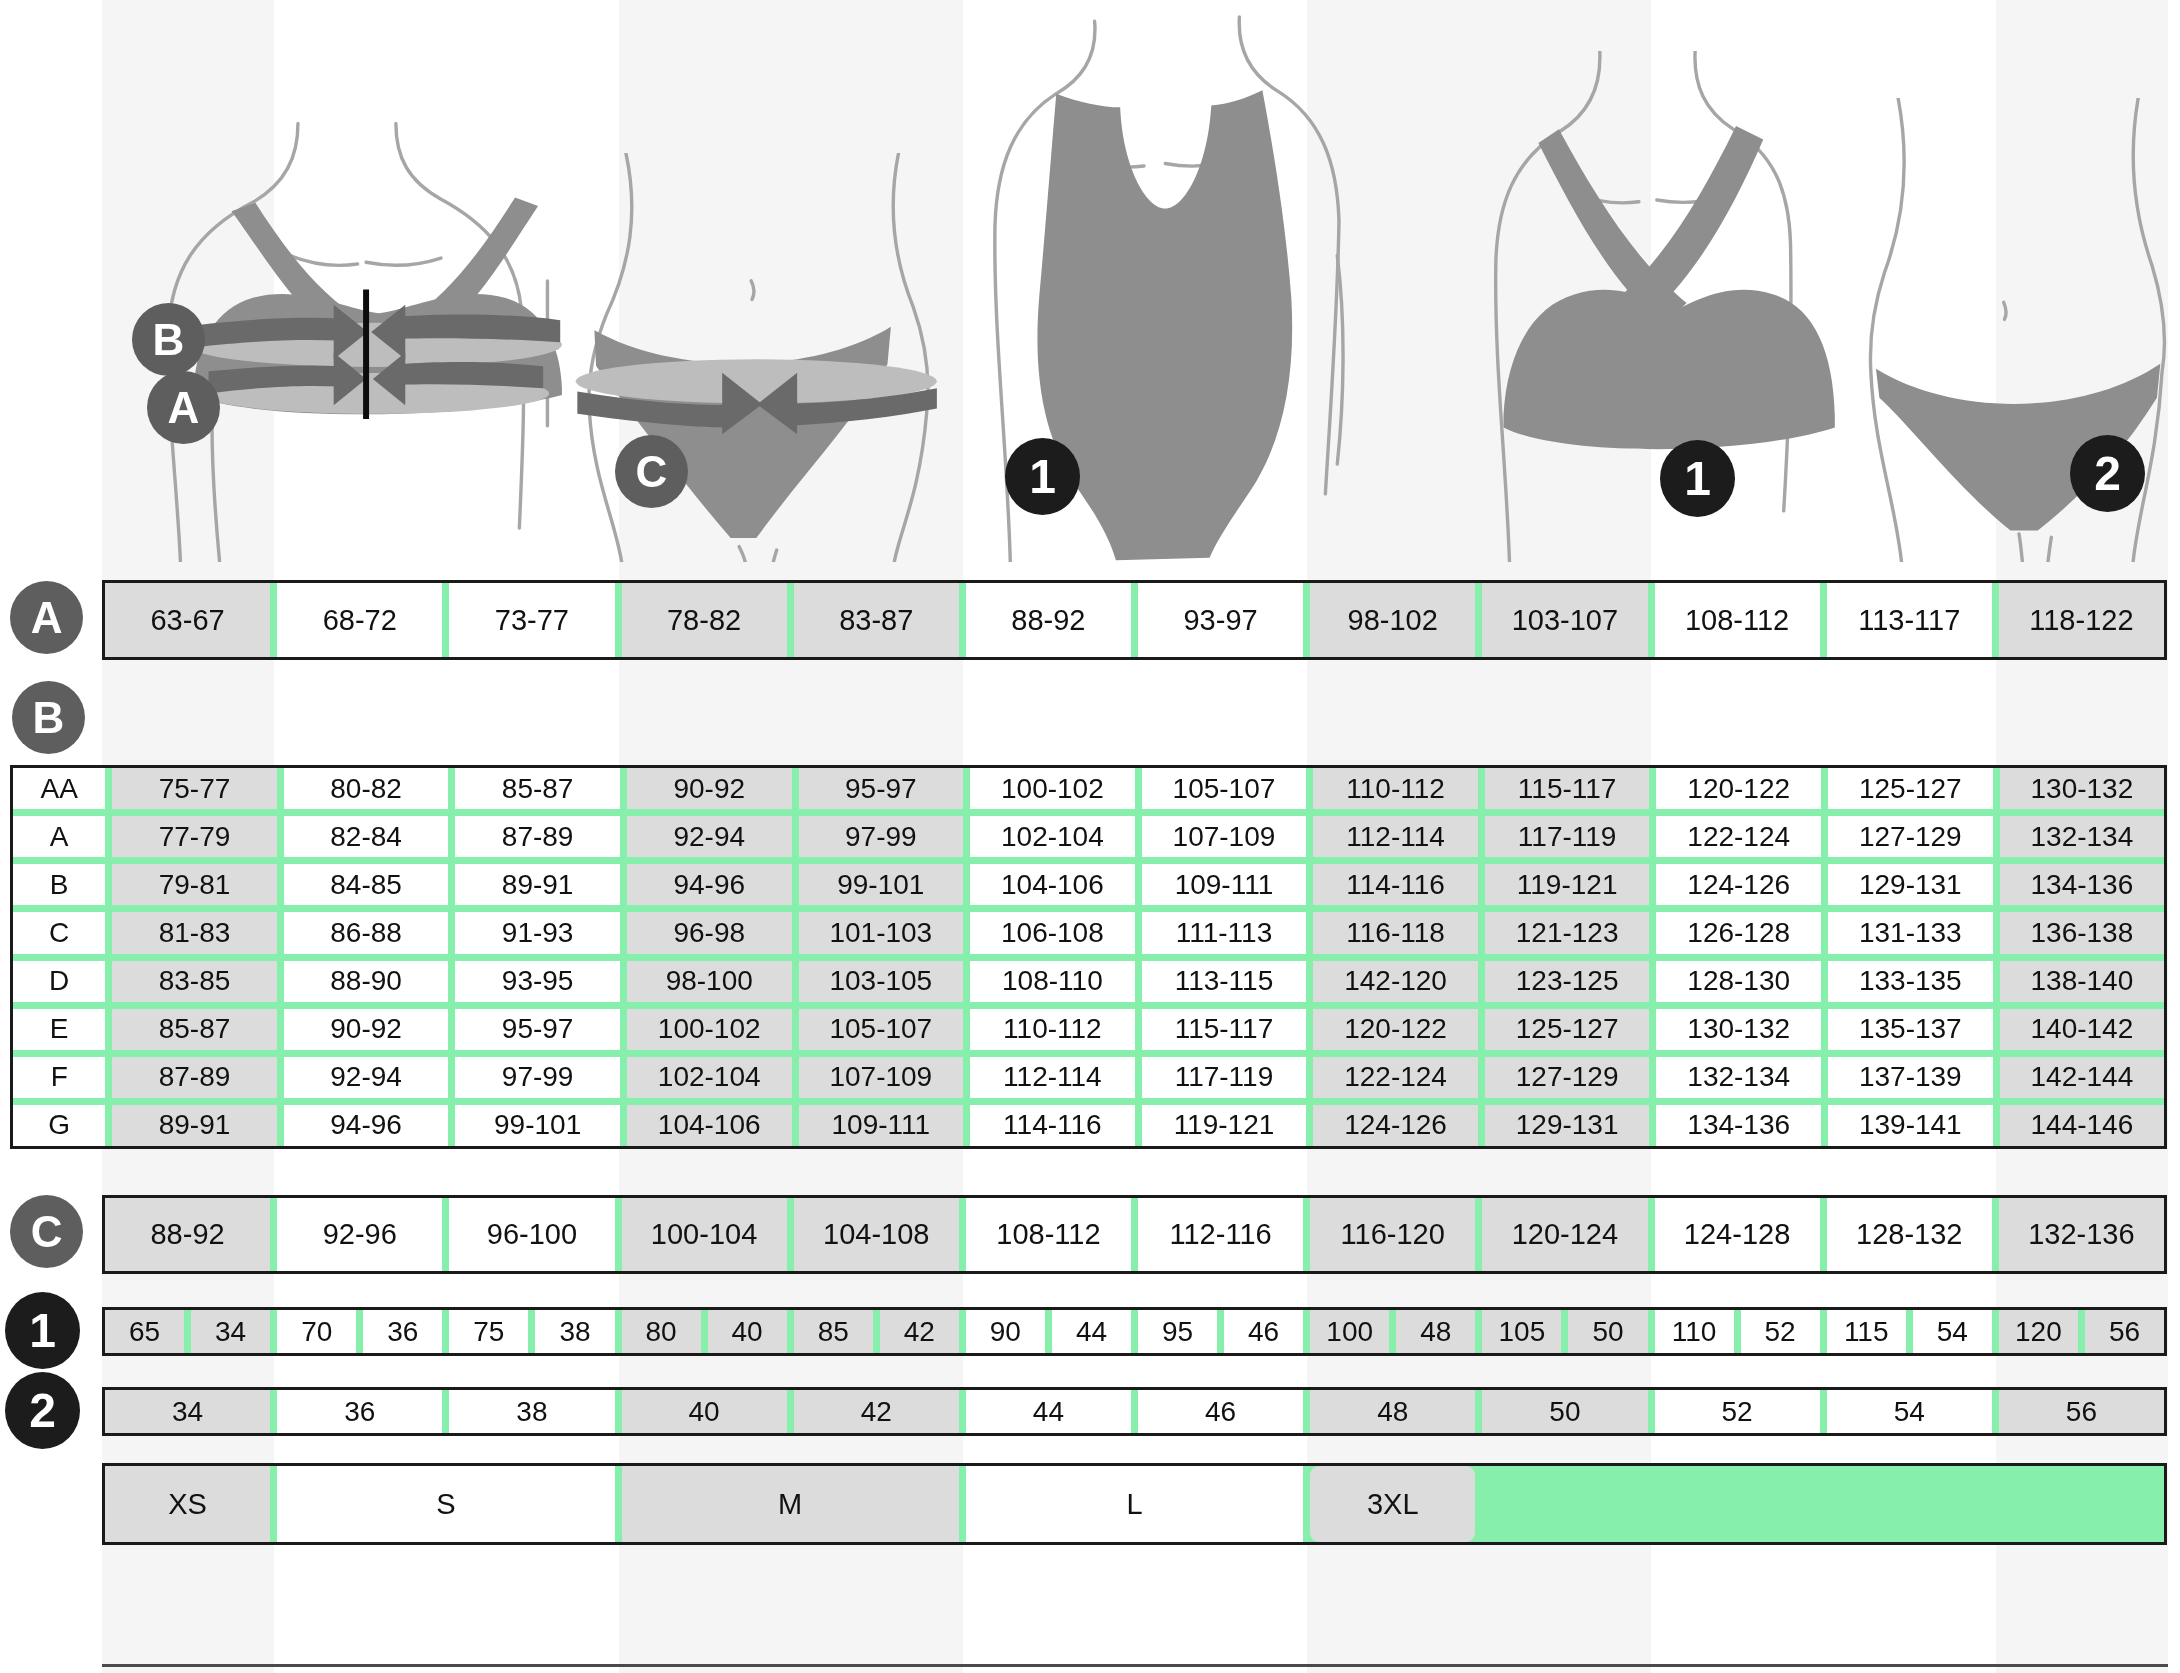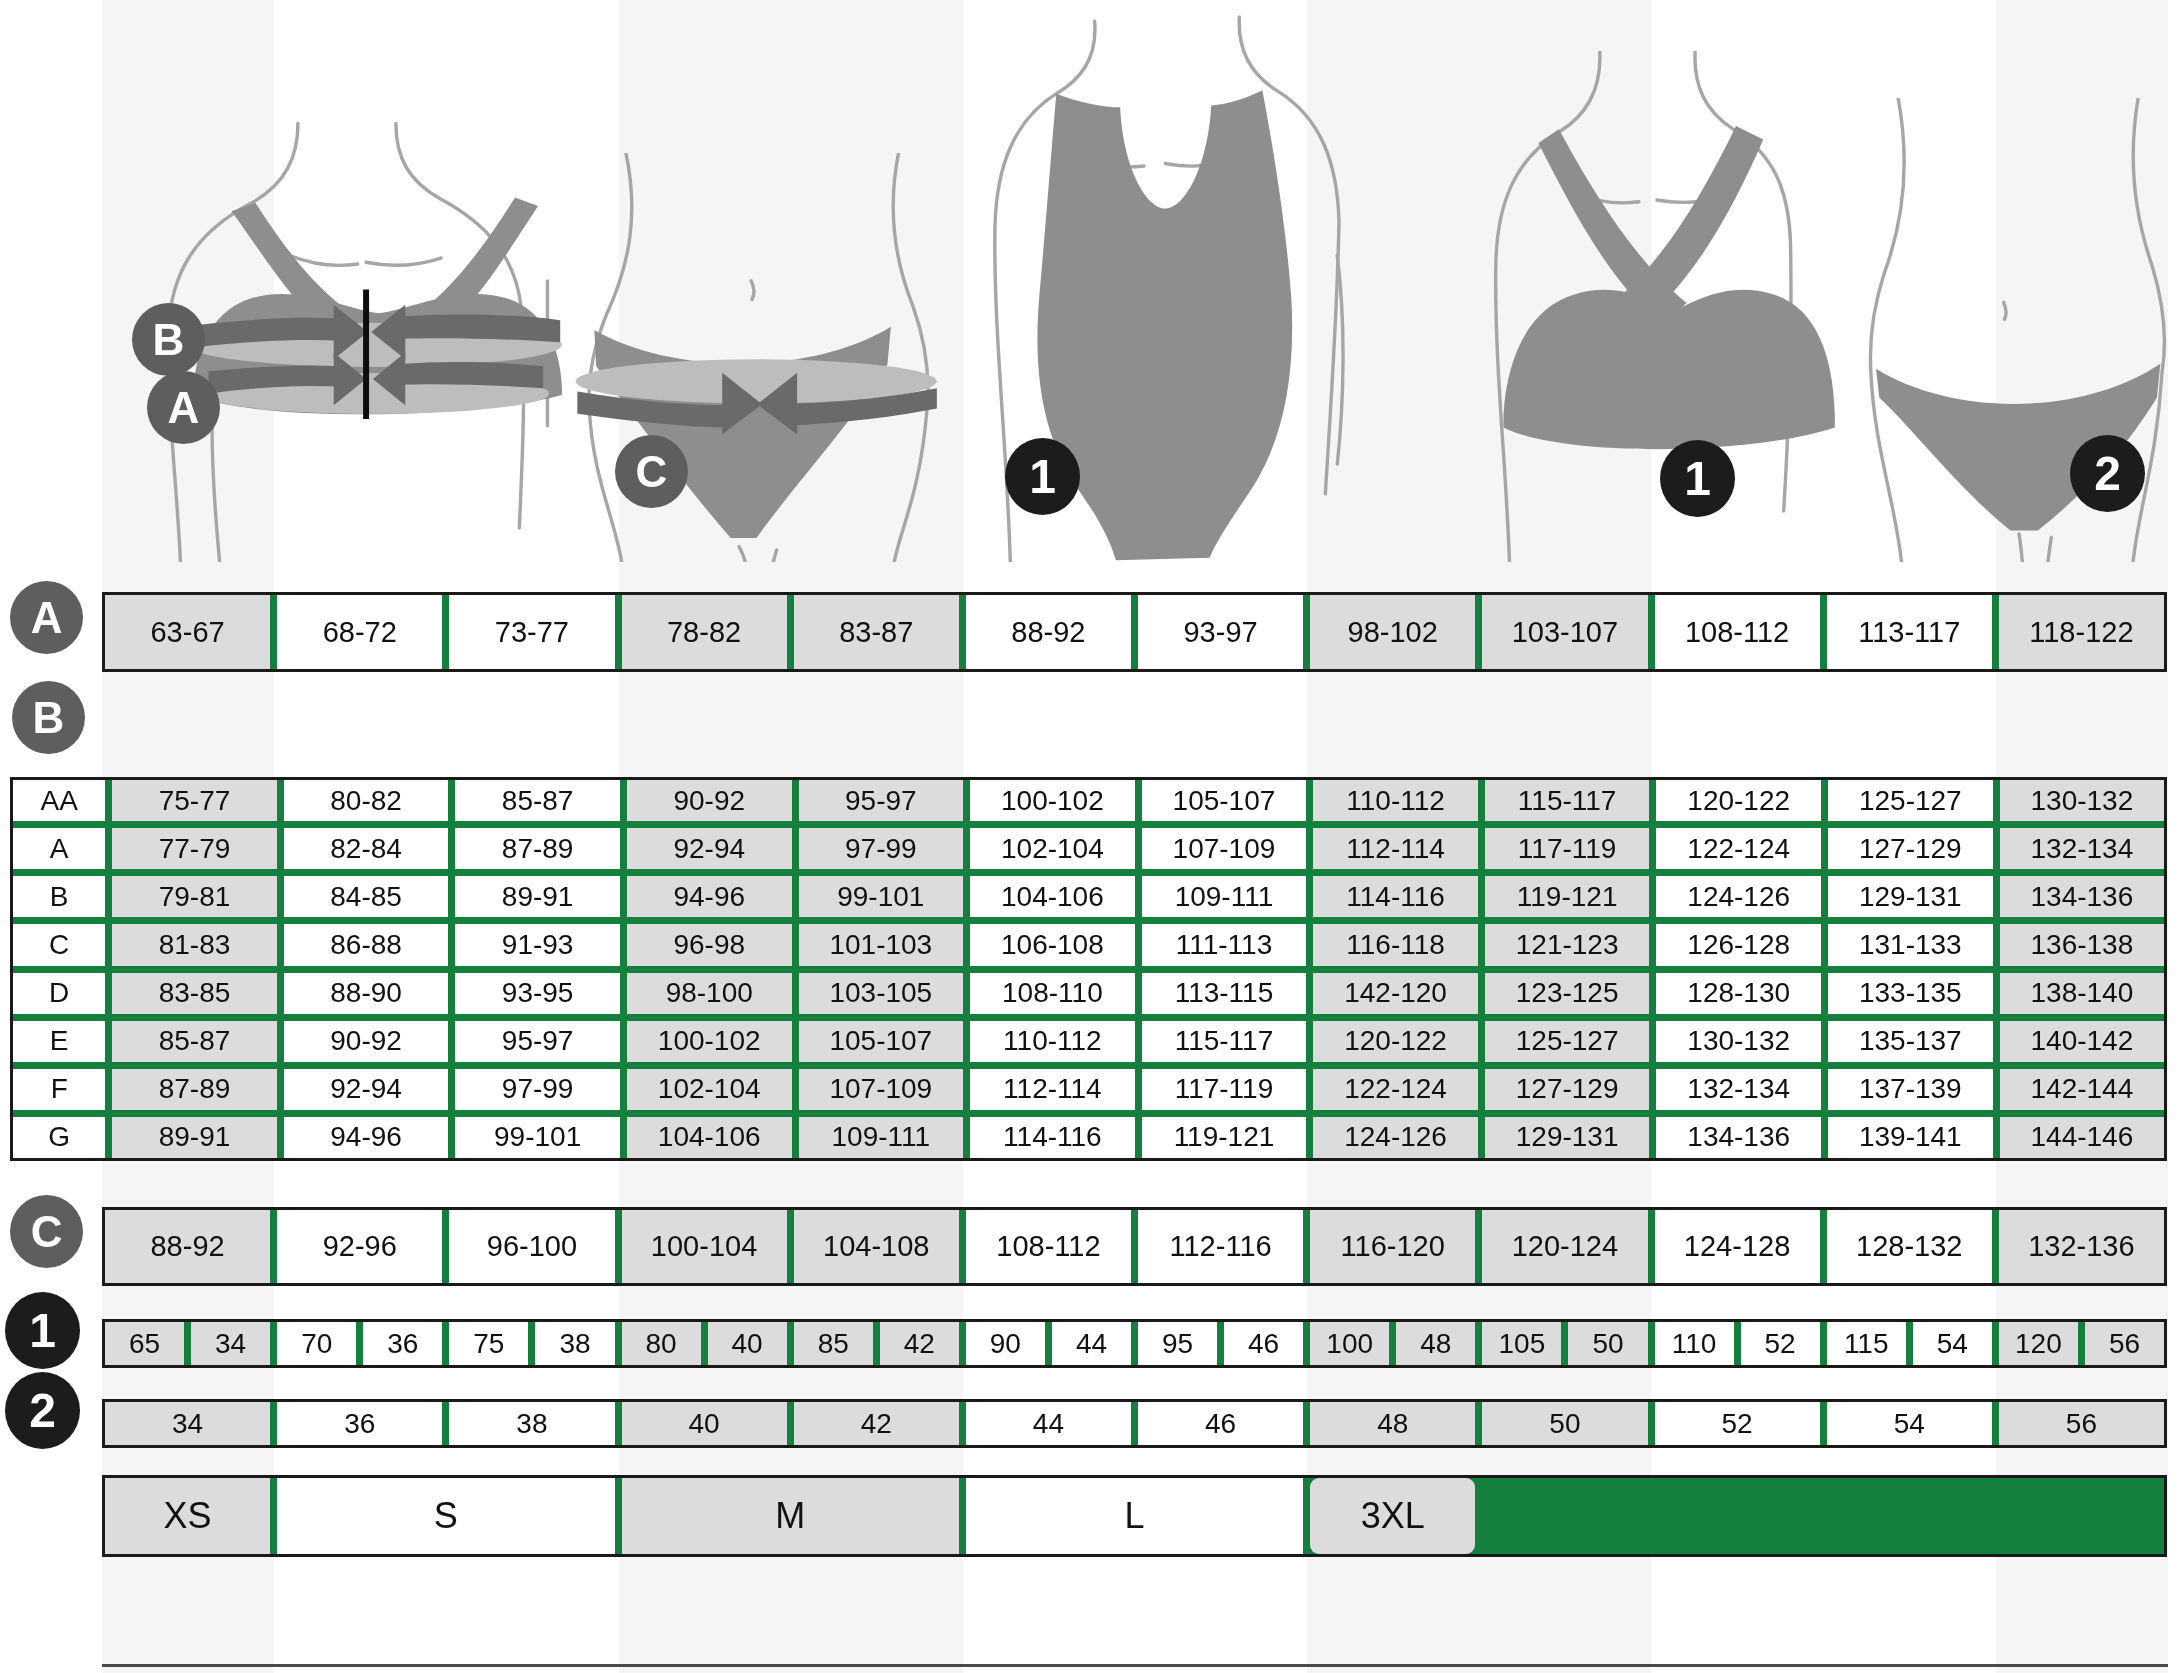--- a/index.html
+++ b/index.html
@@ -14,37 +14,37 @@
   .figure{position:absolute;z-index:1;}
   .badge{
     position:absolute;z-index:3;border-radius:50%;
     display:flex;align-items:center;justify-content:center;
     color:#ffffff;font-weight:bold;line-height:1;
   }
   .badge-gray{width:73px;height:73px;background:#5e5e5e;font-size:44px;}
   .badge-black{width:75px;height:77px;background:#1c1c1c;font-size:48px;}
   .band{
     position:absolute;z-index:2;
-    display:grid;gap:7px;border:3.4px solid #1a1a1a;background:#15803d;margin-top:12px;
+    display:grid;gap:7px;border:3.4px solid #1a1a1a;background:#86efac;
   }
   .cell{
     background:#ffffff;display:flex;align-items:center;justify-content:center;
     font-size:29px;letter-spacing:0;white-space:nowrap;
   }
   .cell.gray{background:#dcdcdc;}
   #band-underbust{left:102px;top:580px;width:2059px;height:74px;grid-template-columns:repeat(12,1fr);}
   #bust-table{left:10.2px;top:765px;width:2151px;height:378px;grid-template-columns:92px repeat(12,1fr);grid-template-rows:repeat(8,1fr);font-size:28px;}
   #bust-table .cell{font-size:28px;}
   #band-hips{left:102px;top:1195px;width:2059px;height:73px;grid-template-columns:repeat(12,1fr);}
   #band-bra-sizes{left:102px;top:1307px;width:2059px;height:43px;grid-template-columns:repeat(24,1fr);}
   #band-bra-sizes .cell{font-size:28px;}
   #band-brief-sizes{left:102px;top:1387px;width:2059px;height:43px;grid-template-columns:repeat(12,1fr);}
   #band-brief-sizes .cell{font-size:28px;}
   #band-letter-sizes{left:102px;top:1463px;width:2059px;height:76px;grid-template-columns:repeat(12,1fr);}
-  #band-letter-sizes .cell{font-size:36px;}
+  #band-letter-sizes .cell{font-size:29px;}
   .bottom-rule{position:absolute;left:102px;top:1664px;width:2066px;height:2.6px;background:#4a4a4a;z-index:2;}
   svg{display:block;}
 </style>
 </head>
 <body>
 
 <div class="stripe" style="left: 1996px; width: 172px;"></div>
 <div class="stripe" style="left: 1479px; width: 172px;"></div>
 <div class="stripe" style="left: 1307px; width: 172px;"></div>
 <div class="stripe" style="left: 791px; width: 172px;"></div>

